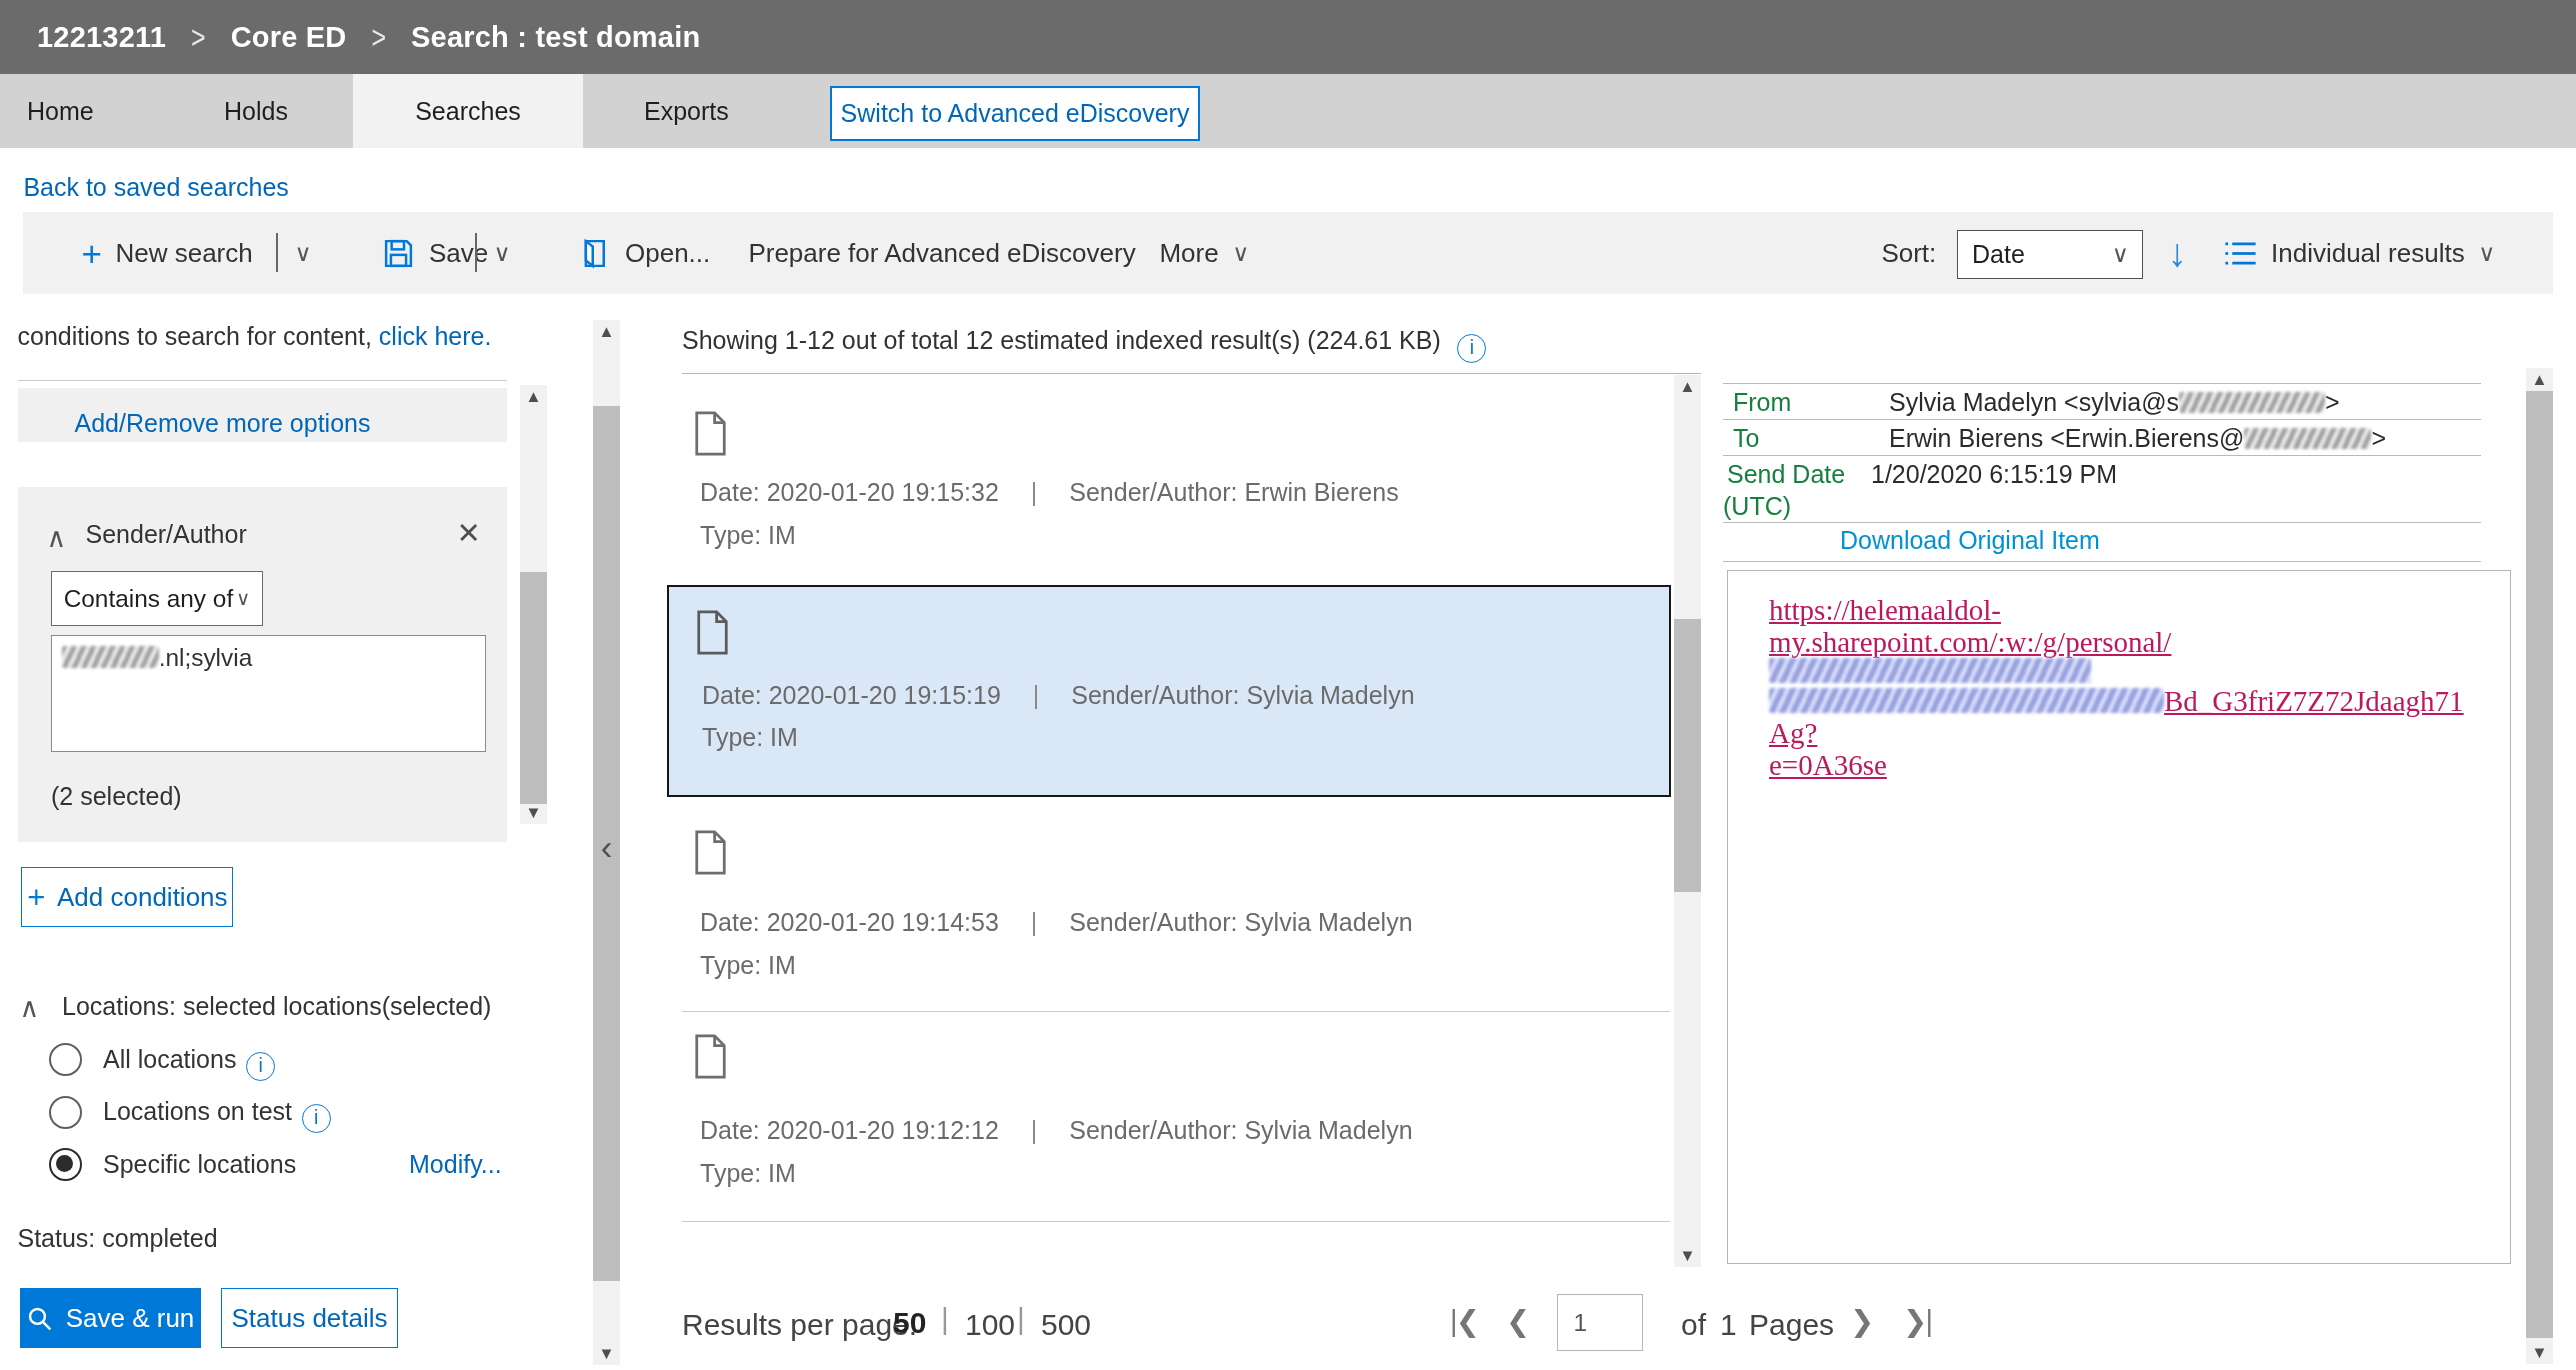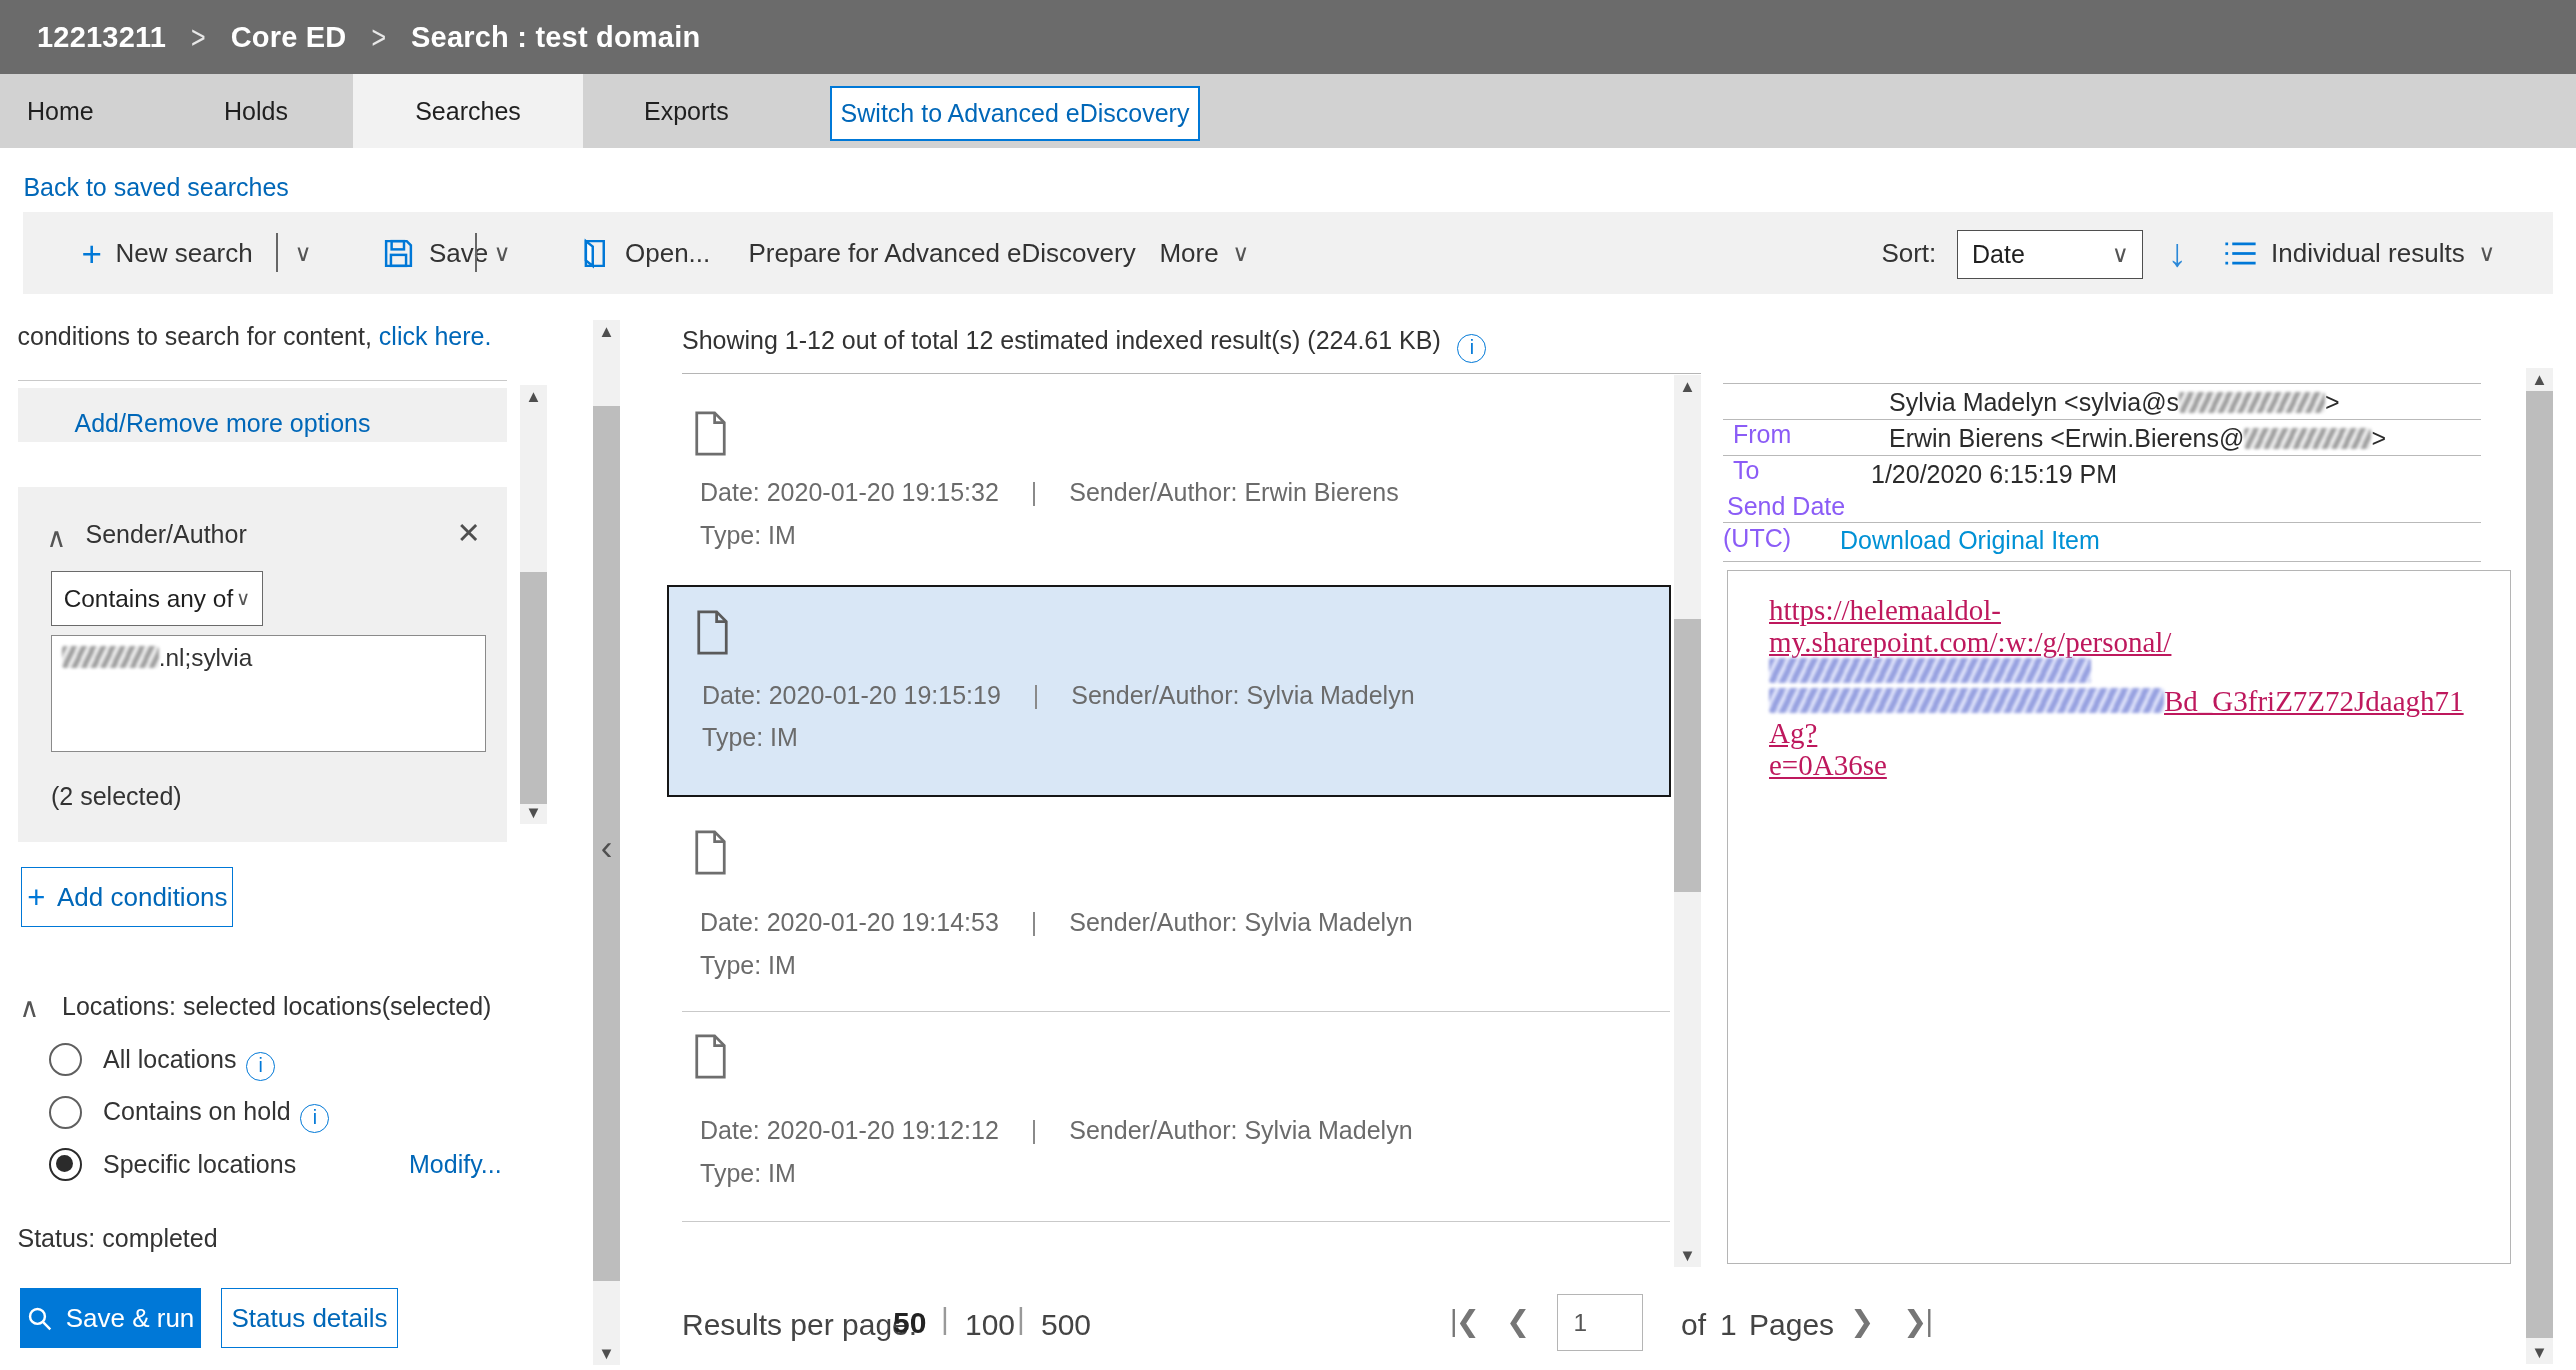--- a/index.html
+++ b/index.html
@@ -83,21 +83,21 @@
   .pipe { color:#8a8a8a; margin:0 25px; }
 
   
   .pag { position:absolute; font-size:30px; color:#444; }
   .pag-ico { position:absolute; font-size:29px; color:#767676; letter-spacing:-1.9px; }
   #page-input { position:absolute; left:1557px; top:1294px; width:86px; height:57px;
     border:1.9px solid #b5b5b5; font-size:24.4px; color:#555; padding-left:15.6px;
     font-family:"Liberation Sans",sans-serif; }
 
   
-  .drow-label { position:absolute; left:1733px; font-size:25px; color:#8b5cf6;margin-top:32px; }
+  .drow-label { position:absolute; left:1733px; font-size:25px; color:#15803d; }
   .drow-value { position:absolute; left:1889px; font-size:25px; color:#2b2b2b; white-space:nowrap; }
   .dline { position:absolute; left:1723px; width:758px; height:1px; background:#b9b9b9; }
   #dl-link { position:absolute; left:1840px; top:526px; font-size:25px; color:#0091d5; }
   #body-box { position:absolute; left:1727px; top:570px; width:784px; height:694px;
     background:#fff; border:1px solid #b5b5b5; }
   #body-box .lnk { font-family:"Liberation Serif","DejaVu Serif",serif; font-size:29px;
     color:#be185d; text-decoration:underline; line-height:32px; }
   #body-box .wrap { position:absolute; left:41px; top:23.4px; width:711px; word-break:break-all; }
 
   
@@ -224,21 +224,21 @@
   <span>Add conditions</span>
 </button>
 
 <span class="abs chev" style="left:19.5px; top:992px; font-size:27px;">∧</span>
 <span class="abs lp-text" style="left:62px; top:992px;">Locations: selected locations(selected)</span>
 
 <div class="radio" style="left:49px; top:1043px;"></div>
 <span class="abs lp-text" style="left:103px; top:1045px;"><span>All locations</span><span class="info-i">i</span></span>
 
 <div class="radio" style="left:49px; top:1096px;"></div>
-<span class="abs lp-text" style="left:103px; top:1097px;"><span>Contains on hold</span><span class="info-i">i</span></span>
+<span class="abs lp-text" style="left:103px; top:1097px;"><span>Locations on test</span><span class="info-i">i</span></span>
 
 <div class="radio sel" style="left:49px; top:1148px;"></div>
 <span class="abs lp-text" style="left:103px; top:1150px;">Specific locations</span>
 <a class="abs link" style="left:409px; top:1150px; font-size:25px;">Modify...</a>
 
 <span class="abs lp-text" style="left:17.5px; top:1224px;">Status: completed</span>
 
 <button id="save-run-btn">
   <svg width="27" height="27" viewBox="0 0 20 20" fill="none" stroke="#fff" stroke-width="1.8">
     <circle cx="8.5" cy="8.5" r="5.5"></circle>

